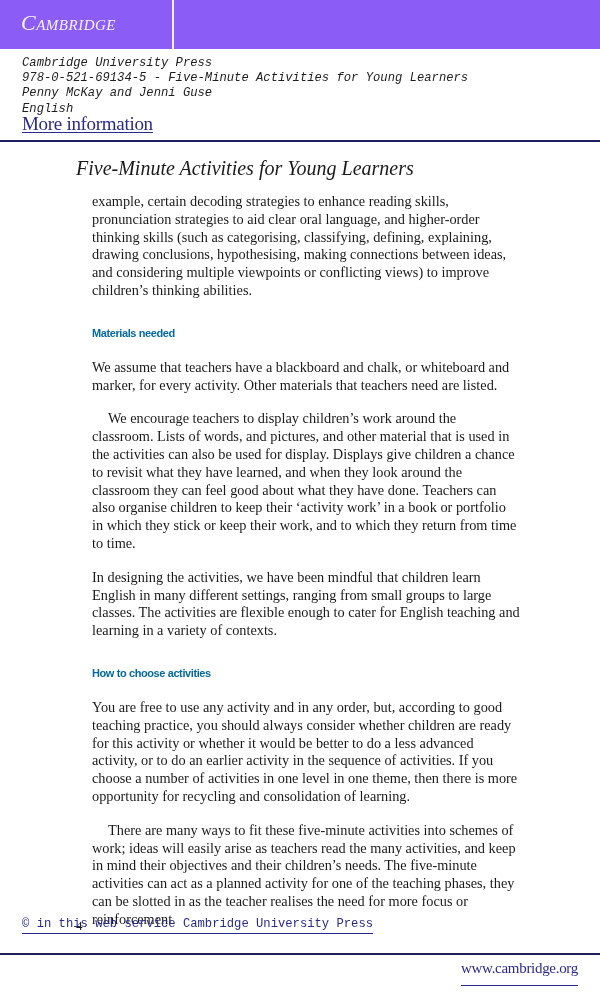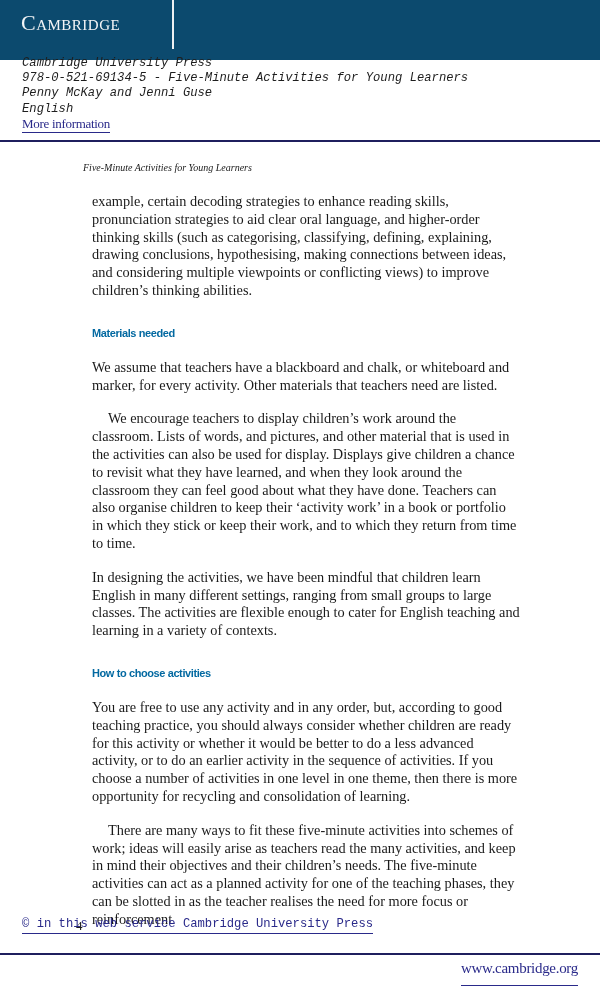--- a/index.html
+++ b/index.html
@@ -11,22 +11,23 @@
       width: 600px;
       height: 1000px;
       position: relative;
       overflow: hidden;
       font-family: "Liberation Serif", "DejaVu Serif", serif;
       color: #1a1a1a;
     }
     .brand-band {
       position: absolute;
       left: 0; top: 0;
-      width: 600px; height: 60px;
-      background: #0c4a6e;
+      width: 600px; height: 49px;
+      background: #8b5cf6;
+      font-style: italic;
     }
     .brand-logo {
       position: absolute;
       left: 21px; top: 12px;
       font-family: "Liberation Serif", "DejaVu Serif", serif;
       color: #f4f5f7;
       font-size: 22px;
       letter-spacing: 0.5px;
       font-variant: small-caps;
       line-height: 1;
@@ -42,21 +43,21 @@
       left: 22px; top: 56px;
       font-family: "Liberation Mono", "DejaVu Sans Mono", monospace;
       font-size: 12.2px;
       line-height: 15.2px;
       color: #1e1e1e;
     }
     .meta-line { white-space: nowrap; font-style: italic; }
     .meta-link {
       display: inline-block;
       font-family: "Liberation Serif", "DejaVu Serif", serif;
-      font-size: 13px;
+      font-size: 19px;
       color: #2a2a8a;
       letter-spacing: -0.3px;
       text-decoration: none;
       border-bottom: 1.5px solid #2a2a8a;
       line-height: 14px;
       padding-bottom: 1px;
       cursor: pointer;
     }
     .rule-top {
       position: absolute;
@@ -68,22 +69,22 @@
       position: absolute;
       left: 76px; top: 159px;
       width: 460px;
       font-family: "Liberation Serif", "DejaVu Serif", serif;
       font-size: 14.3px;
       line-height: 17.8px;
       color: #1a1a1a;
     }
     .running-head {
       font-style: italic;
-      font-size: 10px;
-      margin: 0 0 12px 7px;
+      font-size: 20px;
+      margin: 0 0 12px 0;
       line-height: 18px;
     }
     .para {
       margin: 16px;
       text-align: left;
     }
     .para.indent { text-indent: 16px; }
     .section-heading {
       font-family: "Liberation Sans", "DejaVu Sans", sans-serif;
       font-weight: bold;

